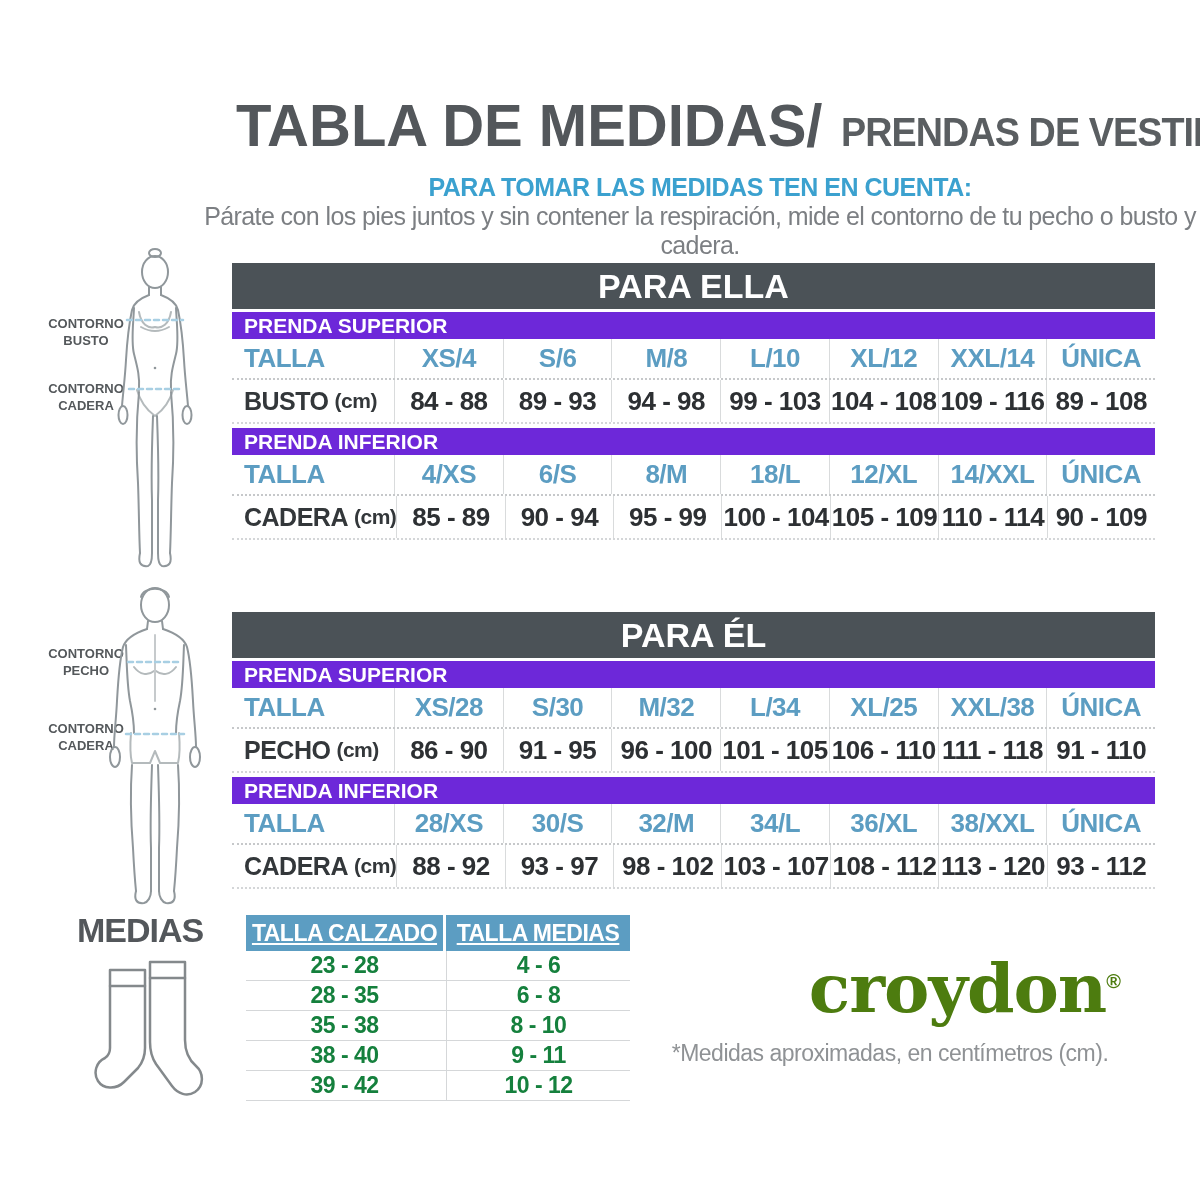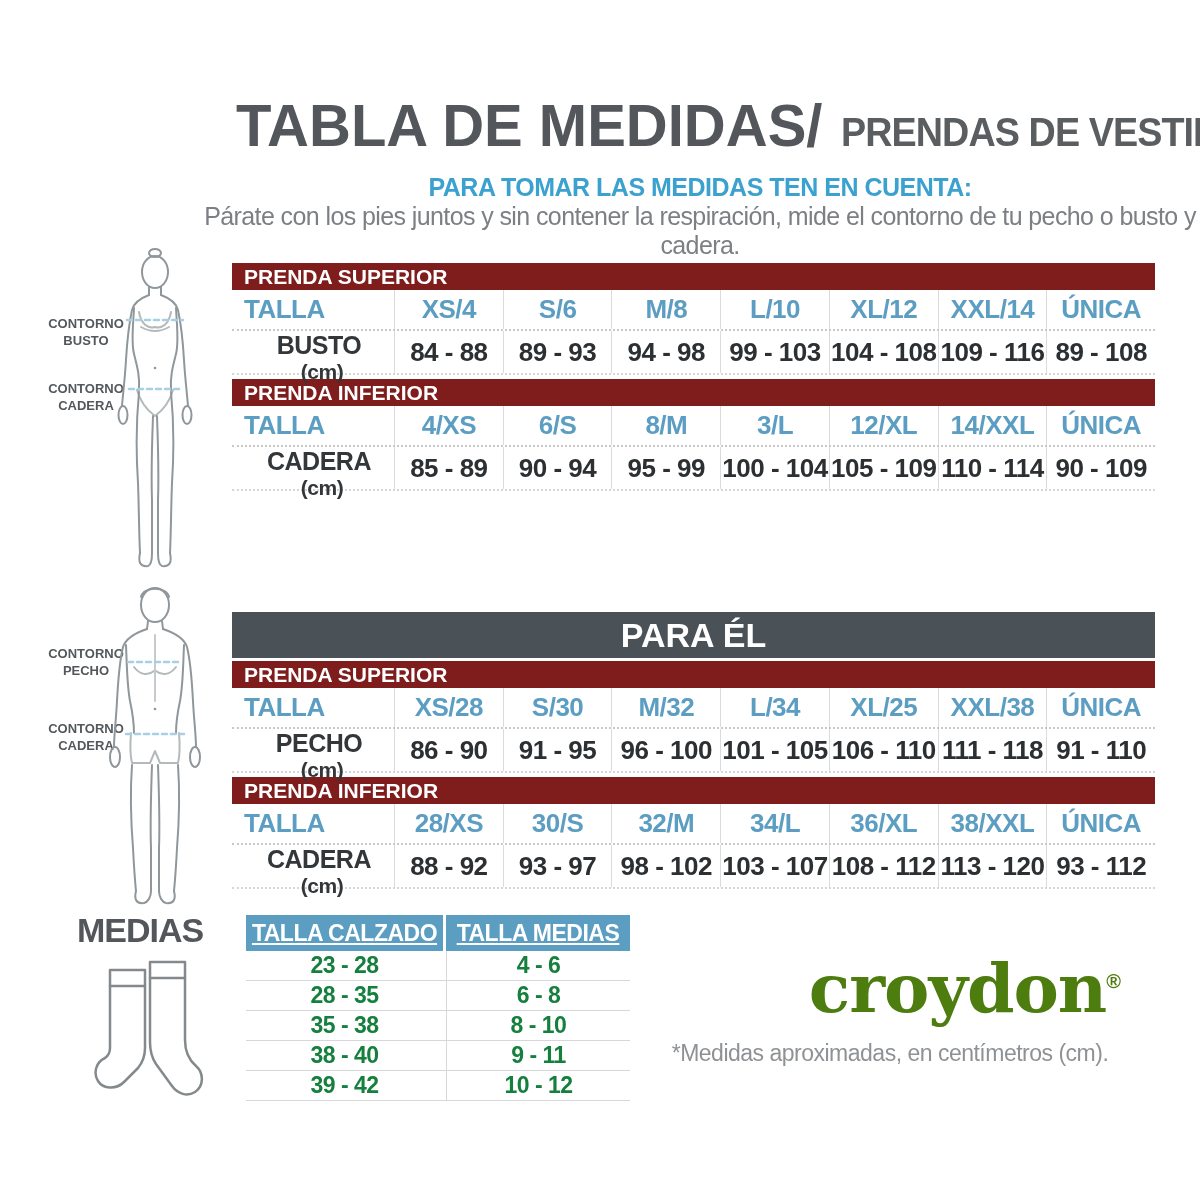--- a/index.html
+++ b/index.html
@@ -17,31 +17,31 @@
     color:#3ba1cf;font-weight:800;font-size:25px;letter-spacing:-0.5px;}
   .description{position:absolute;left:200px;top:202px;width:1000px;text-align:center;
     color:#7c7f83;font-weight:500;font-size:25px;letter-spacing:-0.6px;}
 
   
   .size-table{position:absolute;left:232px;width:923px;}
   .table-ella{top:263px;}
   .table-el{top:612px;}
   .band-dark{height:46px;background:#4b5257;color:#fff;font-weight:800;font-size:34px;
     text-align:center;line-height:47px;letter-spacing:0;margin-bottom:3px;}
-  .band-blue{height:27px;background:#7f1d1d;color:#fff;font-weight:800;font-size:21px;
+  .band-blue{height:27px;background:#6d28d9;color:#fff;font-weight:800;font-size:21px;
     line-height:28px;padding-left:12px;letter-spacing:0;}
   .band-blue.second{margin-top:4px;}
   .trow{display:flex;align-items:stretch;}
   .sizes-row{height:39px;border-bottom:2px dotted #c6c8ca;}
   .values-row{height:42px;border-bottom:2px dotted #d4d6d8;}
   .cell{flex:1;display:flex;align-items:center;justify-content:center;}
   .cell + .cell{border-left:1px solid #d9dbdc;}
   .cell.first{flex:0 0 150px;justify-content:flex-start;padding-left:12px;border-left:none;}
   .sizes-row .cell{color:#5c9dc2;font-weight:800;font-size:26px;letter-spacing:-0.5px;}
-  .values-row .cell{color:#2d3033;font-weight:600;font-size:26px;letter-spacing:-0.5px;flex-direction:column;}
+  .values-row .cell{color:#2d3033;font-weight:600;font-size:26px;letter-spacing:-0.5px;}
   .values-row .cell.first{color:#33373a;}
   .measure-label{font-weight:800;font-size:25px;}
   .measure-unit{font-weight:700;font-size:21px;margin-left:6px;}
 
   
   .figure{position:absolute;width:250px;}
   .figure-female{left:35px;top:240px;height:335px;}
   .figure-male{left:35px;top:575px;height:335px;}
   .fig-label{position:absolute;width:110px;text-align:center;font-size:13px;font-weight:800;
     color:#54585b;line-height:1.3;letter-spacing:0;}
@@ -135,20 +135,21 @@
     <path d="M46,308 C44,316 46,321 54,320 C58,319 61,314 61,308"></path>
     <path d="M88,182 C90,210 89,240 87,265 C86,285 85,298 84,308"></path>
     <path d="M68,182 C69,210 70,240 69,265 C69,285 69,298 69,308"></path>
     <path d="M84,308 C86,316 84,321 76,320 C72,319 69,314 69,308"></path>
     <path d="M38,79 L92,79" stroke="#a8cfe3" stroke-width="2.5" stroke-dasharray="5,4"></path>
     <path d="M36,151 L94,151" stroke="#a8cfe3" stroke-width="2.5" stroke-dasharray="5,4"></path>
   </svg>
 </div>
 
 <div class="size-table table-ella">
+  <div class="band-dark">PARA ELLA</div>
 
   <div class="band-blue">PRENDA SUPERIOR</div>
   <div class="trow sizes-row">
     <div class="cell first">TALLA</div>
     <div class="cell">XS/4</div>
     <div class="cell">S/6</div>
     <div class="cell">M/8</div>
     <div class="cell">L/10</div>
     <div class="cell">XL/12</div>
     <div class="cell">XXL/14</div>
@@ -167,21 +168,21 @@
     <div class="cell">109 - 116</div>
     <div class="cell">89 - 108</div>
   </div>
 
   <div class="band-blue second">PRENDA INFERIOR</div>
   <div class="trow sizes-row">
     <div class="cell first">TALLA</div>
     <div class="cell">4/XS</div>
     <div class="cell">6/S</div>
     <div class="cell">8/M</div>
-    <div class="cell">3/L</div>
+    <div class="cell">18/L</div>
     <div class="cell">12/XL</div>
     <div class="cell">14/XXL</div>
     <div class="cell">ÚNICA</div>
   </div>
   <div class="trow values-row">
     <div class="cell first">
       <span class="measure-label">CADERA</span>
       <span class="measure-unit">(cm)</span>
     </div>
     <div class="cell">85 - 89</div>

